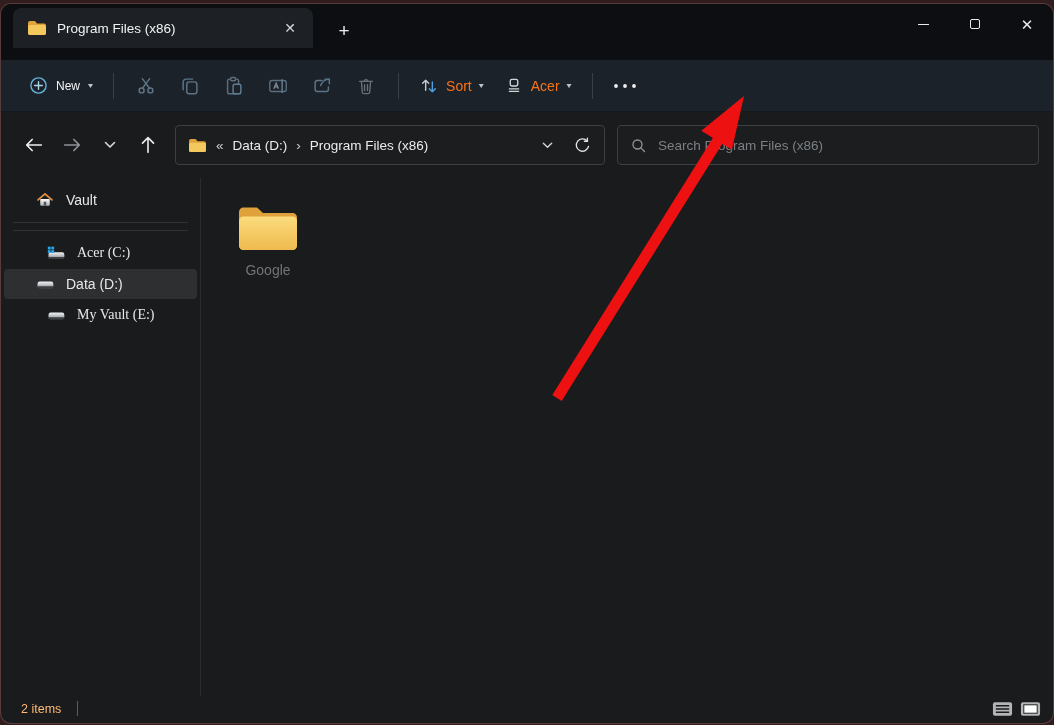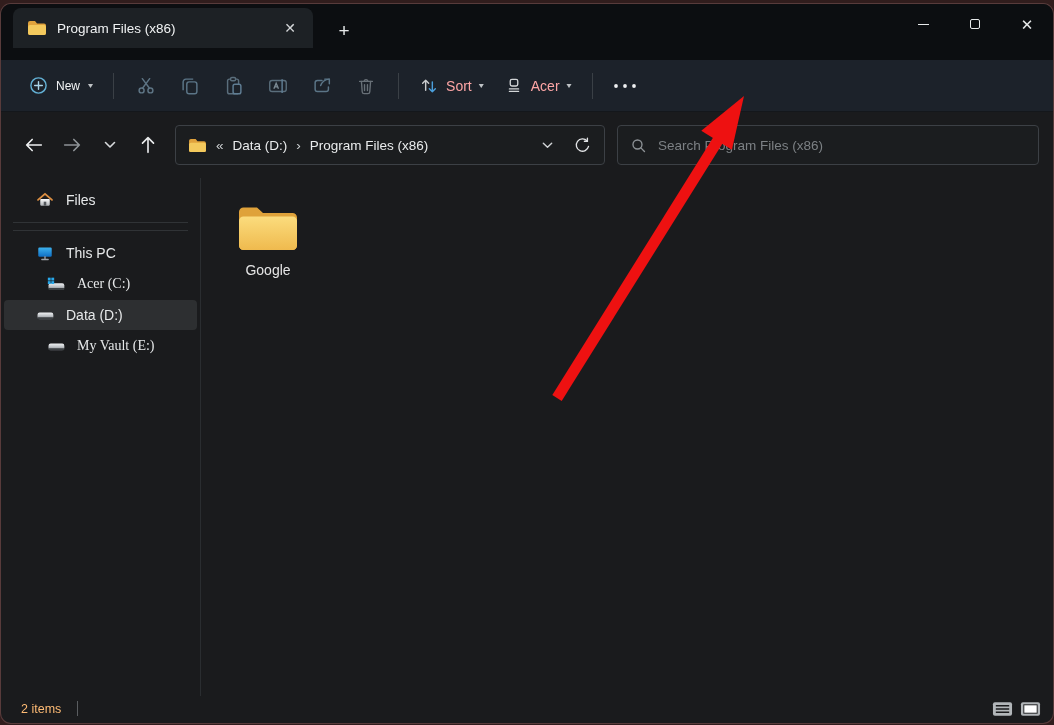--- a/index.html
+++ b/index.html
@@ -32,21 +32,21 @@
   .glyph-close { color:#e8eaeb; font-size:15px; line-height:1; }
 
   
   .toolbar { height:52px; background:#1c222a; border-bottom:1px solid #14171b;
     display:flex; align-items:center; padding:0 10px 0 18px; flex:none; }
   .tb-new { display:flex; align-items:center; gap:8px; padding:0 10px; height:36px; border-radius:4px; }
   .tb-new-label { color:#f2f4f5; font-size:12px; }
   .tb-btn { width:44px; height:36px; display:flex; align-items:center; justify-content:center; border-radius:4px; }
   .tb-sep { width:1px; height:26px; background:#3a4046; margin:0 10px; }
   .tb-group { display:flex; align-items:center; gap:7px; padding:0 10px; height:36px; border-radius:4px; }
-  .tb-label { color:#fca5a5; font-size:14px; }
+  .tb-label { color:#f97316; font-size:14px; }
   .chev { color:#bfc3c6; font-size:10px; transform:scaleY(.8); }
 
   
   .navrow { height:66px; display:flex; align-items:center; padding:0 14px; flex:none; }
   .nav-btn { width:38px; height:36px; display:flex; align-items:center; justify-content:center; }
   .addressbar { width:430px; height:40px; margin-left:8px; border:1px solid #3c4045; border-radius:4px;
     background:#1b1d1f; display:flex; align-items:center; padding:0 8px 0 12px; gap:9px; }
   .crumb { color:#e9ebec; font-size:13.5px; white-space:nowrap; }
   .crumb-sym { color:#cdd0d2; font-size:13.5px; }
   .addr-spacer { flex:1; }
@@ -61,21 +61,21 @@
   .sidebar { width:200px; border-right:1px solid #2a2d30; padding-top:6px; flex:none; }
   .side-item { height:30px; margin:1px 3px; border-radius:4px; display:flex; align-items:center; padding-left:31px; gap:11px; }
   .side-item.lvl1 { padding-left:42px;font-family:Liberation Serif, serif; }
   .side-item.selected { background:#2d2f31; }
   .side-label { color:#e6e8e9; font-size:14px; white-space:nowrap; }
   .side-sep { height:1px; background:#303336; margin:7px 12px; }
   .side-pin { margin-left:auto; margin-right:13px; }
 
   .content { flex:1; padding:25px 0 0 28px; display:flex; align-items:flex-start; gap:28px; }
   .tile { width:78px; display:flex; flex-direction:column; align-items:center; }
-  .tile-label { margin-top:7px; color:#e5e5e5; font-size:14px; }
+  .tile-label { margin-top:7px; color:#737373; font-size:14px; }
 
   
   .statusbar { height:27px; flex:none; display:flex; align-items:center; padding:0 12px 2px 20px; }
   .status-text { color:#fdba74; font-size:12.5px; }
   .status-div { width:1px; height:15px; background:#5a5d60; margin-left:16px; }
   .status-right { margin-left:auto; display:flex; gap:7px; align-items:center; }
 
   .arrow-overlay { position:absolute; inset:0; width:1054px; height:725px; pointer-events:none; z-index:50; }
 </style>
 </head>
@@ -252,41 +252,28 @@
           <defs>
               <linearGradient id="gHome" x1="0" y1="0" x2="0" y2="1">
             <stop offset="0" stop-color="#fdfdfd"></stop>
                 <stop offset="1" stop-color="#aeb2b6"></stop>
               </linearGradient>
             </defs>
           <rect x="6" y="10" width="12" height="8.5" rx="1" fill="url(#gHome)"></rect>
           <rect x="10.4" y="13.5" width="3.2" height="5" fill="#54585c"></rect>
           <path d="M3.2 11.2 L12 3.6 L20.8 11.2" fill="none" stroke="#dd8f42" stroke-width="2.4" stroke-linecap="round" stroke-linejoin="round"></path>
         </svg>
-        <span class="side-label">Files</span>
+        <span class="side-label">Vault</span>
       </div>
 
       <div class="side-sep"></div>
 
 
       <div class="side-sep"></div>
 
-      <div class="side-item">
-        <svg width="20" height="19" viewBox="0 0 24 24">
-          <defs>
-              <linearGradient id="gMon" x1="0" y1="0" x2="0" y2="1">
-            <stop offset="0" stop-color="#3cb1ee"></stop>
-                <stop offset="1" stop-color="#0f6fc4"></stop>
-              </linearGradient>
-            </defs>
-          <rect x="3.5" y="4.5" width="17" height="11.5" rx="1.5" fill="url(#gMon)"></rect>
-          <path d="M12 16 v3.2 M8 19.6 h8" stroke="#9aa0a5" stroke-width="1.7" stroke-linecap="round"></path>
-        </svg>
-        <span class="side-label">This PC</span>
-      </div>
 
       <div class="side-item lvl1">
         <svg width="20" height="17" viewBox="0 0 24 20">
           <defs>
               <linearGradient id="gDrv" x1="0" y1="0" x2="0" y2="1">
             <stop offset="0" stop-color="#eff1f3"></stop>
                 <stop offset=".55" stop-color="#b9bdc1"></stop>
                 <stop offset="1" stop-color="#70747a"></stop>
               </linearGradient>
             </defs>

